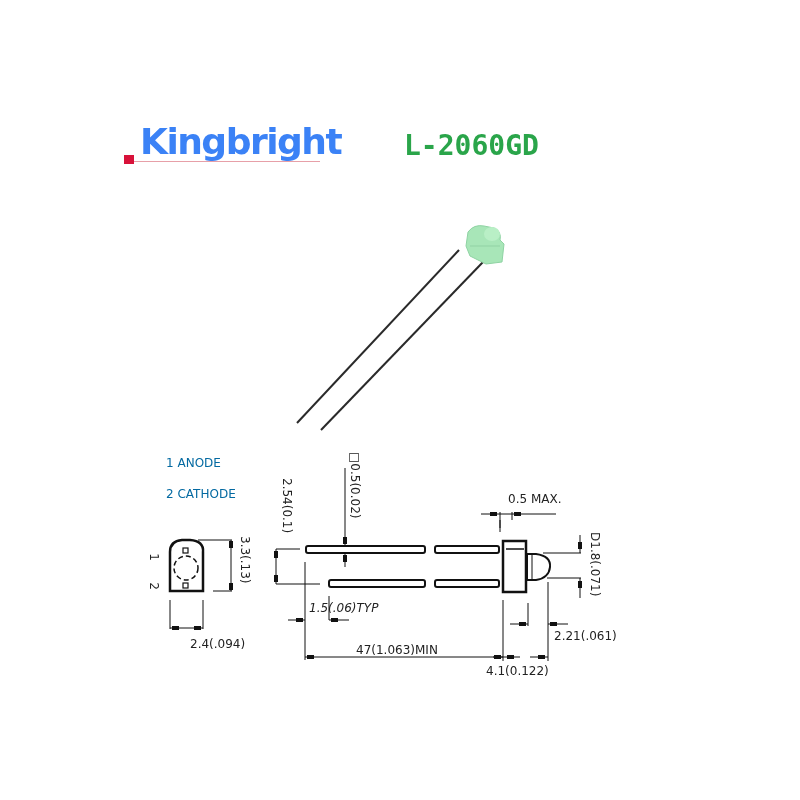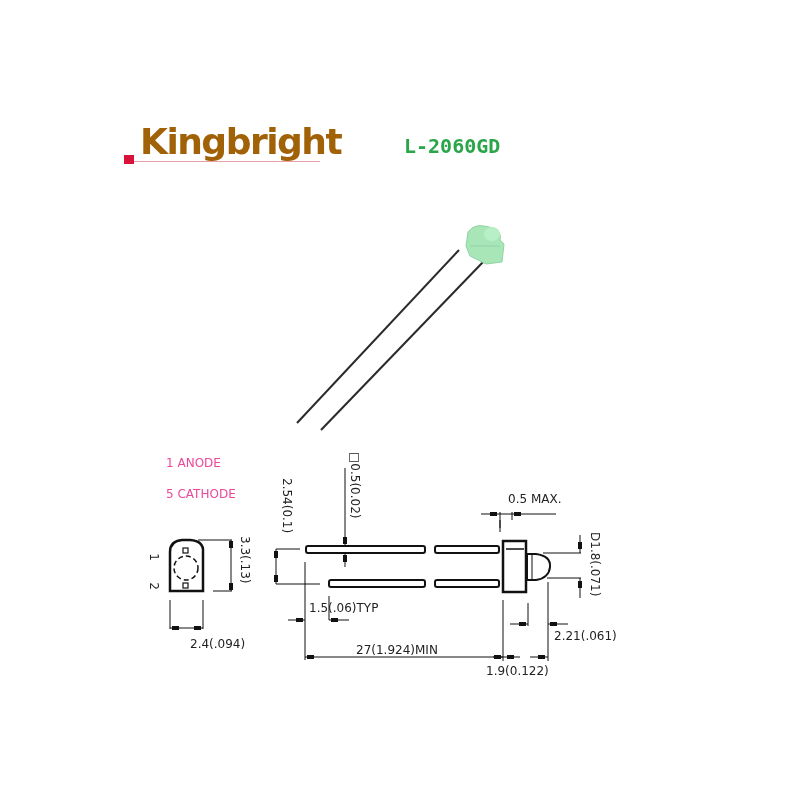--- a/index.html
+++ b/index.html
@@ -1,22 +1,22 @@
 <!DOCTYPE html>
 <html><head>
   <meta charset="utf-8">
   <style>
     html, body { margin: 0; padding: 0; background: #ffffff; }
     body { width: 800px; height: 800px; position: relative; overflow: hidden; font-family: "Liberation Sans", sans-serif; }
     .abs { position: absolute; }
-    .logo-text { left: 140px; top: 120px; font-family: "DejaVu Sans", sans-serif; font-weight: bold; font-size: 36px; color: #a16207; letter-spacing: -1.5px; line-height: 44px; }
+    .logo-text { left: 140px; top: 120px; font-family: "DejaVu Sans", sans-serif; font-weight: bold; font-size: 36px; color: #3b82f6; letter-spacing: -1.5px; line-height: 44px; }
     .logo-square { left: 124px; top: 155px; width: 10px; height: 9px; background: #d8123a; }
     .logo-underline { left: 134px; top: 161px; width: 186px; height: 1px; background: #e7a0a8; }
-    .part-number { left: 404px; top: 129px; font-family: "DejaVu Sans Mono", monospace; font-weight: bold; font-size: 20px; color: #2aa54a; line-height: 34px; }
-    .pin-label { font-family: "DejaVu Sans", sans-serif; font-size: 12px; color: #ec4899; line-height: 14px; }
+    .part-number { left: 404px; top: 129px; font-family: "DejaVu Sans Mono", monospace; font-weight: bold; font-size: 28px; color: #2aa54a; line-height: 34px; }
+    .pin-label { font-family: "DejaVu Sans", sans-serif; font-size: 12px; color: #0369a1; line-height: 14px; }
     .dim { font-family: "DejaVu Sans", sans-serif; font-size: 12px; color: #222; line-height: 14px; white-space: nowrap; }
     .dim-v { transform-origin: left top; transform: rotate(90deg); }
     svg { position: absolute; left: 0; top: 0; }
   </style>
 </head>
 <body>
 
 <div class="abs logo-square"></div>
 <div class="abs logo-underline"></div>
 <div class="abs logo-text">Kingbright</div>
@@ -28,21 +28,21 @@
     <line x1="483" y1="262" x2="321" y2="430" stroke="#2a2a2a" stroke-width="2"></line>
   </g>
   <g>
     <path d="M468 232 Q474 224 484 226 L494 228 Q502 232 500 240 L504 244 L502 262 L486 264 L470 256 L466 246 Z" fill="#a8e6b8" stroke="#8fd3a3" stroke-width="1"></path>
     <ellipse cx="492" cy="234" rx="8" ry="7" fill="#b9efc6"></ellipse>
     <path d="M470 246 L500 246" stroke="#91d2a4" stroke-width="1"></path>
   </g>
 </svg>
 
 <div class="abs pin-label" style="left:166px; top:456px;">1  ANODE</div>
-<div class="abs pin-label" style="left:166px; top:487px;">5  CATHODE</div>
+<div class="abs pin-label" style="left:166px; top:487px;">2  CATHODE</div>
 
 <svg width="800" height="800">
   <g stroke="#111" fill="none">
 
     <g>
       <path d="M170 591 L170 552 Q170 541 182 540 L190 540 Q204 541 203 552 L203 591 Z" stroke-width="2.5"></path>
       <circle cx="186" cy="568" r="12" stroke-width="1.5" stroke-dasharray="5 3"></circle>
       <rect x="183" y="548" width="5" height="5" stroke-width="1.2"></rect>
       <rect x="183" y="583" width="5" height="5" stroke-width="1.2"></rect>
 
@@ -127,18 +127,18 @@
   </g>
 </svg>
 
 <div class="abs dim" style="left:150px; top:550px; transform: rotate(90deg);">1</div>
 <div class="abs dim" style="left:150px; top:579px; transform: rotate(90deg);">2</div>
 <div class="abs dim dim-v" style="left:252px; top:536px;">3.3(.13)</div>
 <div class="abs dim" style="left:158px; top:637px;margin-left:32px;">2.4(.094)</div>
 
 <div class="abs dim dim-v" style="left:294px; top:478px;">2.54(0.1)</div>
 <div class="abs dim dim-v" style="left:362px; top:452px;">□0.5(0.02)</div>
-<div class="abs dim" style="left:309px; top:601px;">1.5(.06)TYP</div>
-<div class="abs dim" style="left:356px; top:643px;">27(1.924)MIN</div>
+<div class="abs dim" style="left:309px; top:601px;font-style:italic;">1.5(.06)TYP</div>
+<div class="abs dim" style="left:356px; top:643px;">47(1.063)MIN</div>
 <div class="abs dim" style="left:508px; top:492px;">0.5  MAX.</div>
 <div class="abs dim dim-v" style="left:602px; top:532px;">D1.8(.071)</div>
 <div class="abs dim" style="left:554px; top:629px;">2.21(.061)</div>
-<div class="abs dim" style="left:486px; top:664px;">1.9(0.122)</div>
+<div class="abs dim" style="left:486px; top:664px;">4.1(0.122)</div>
 
 </body></html>

